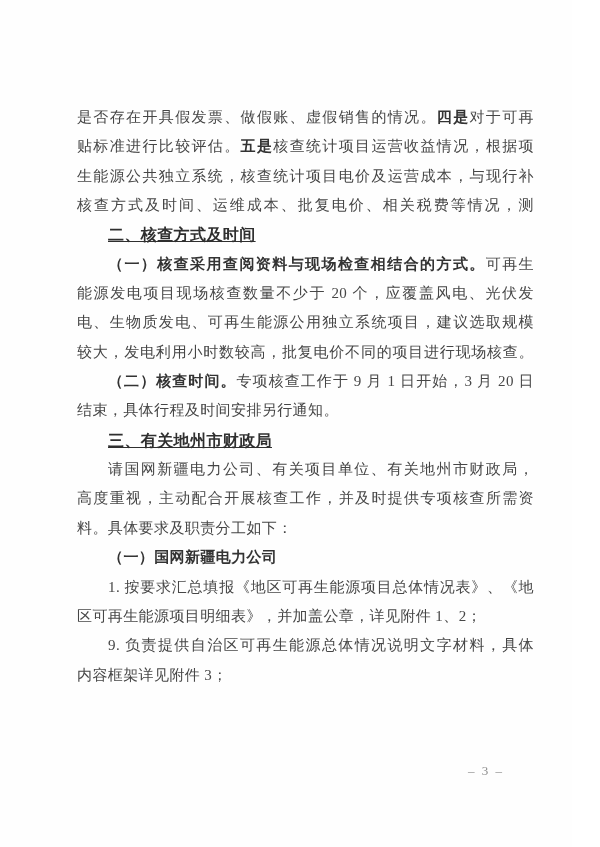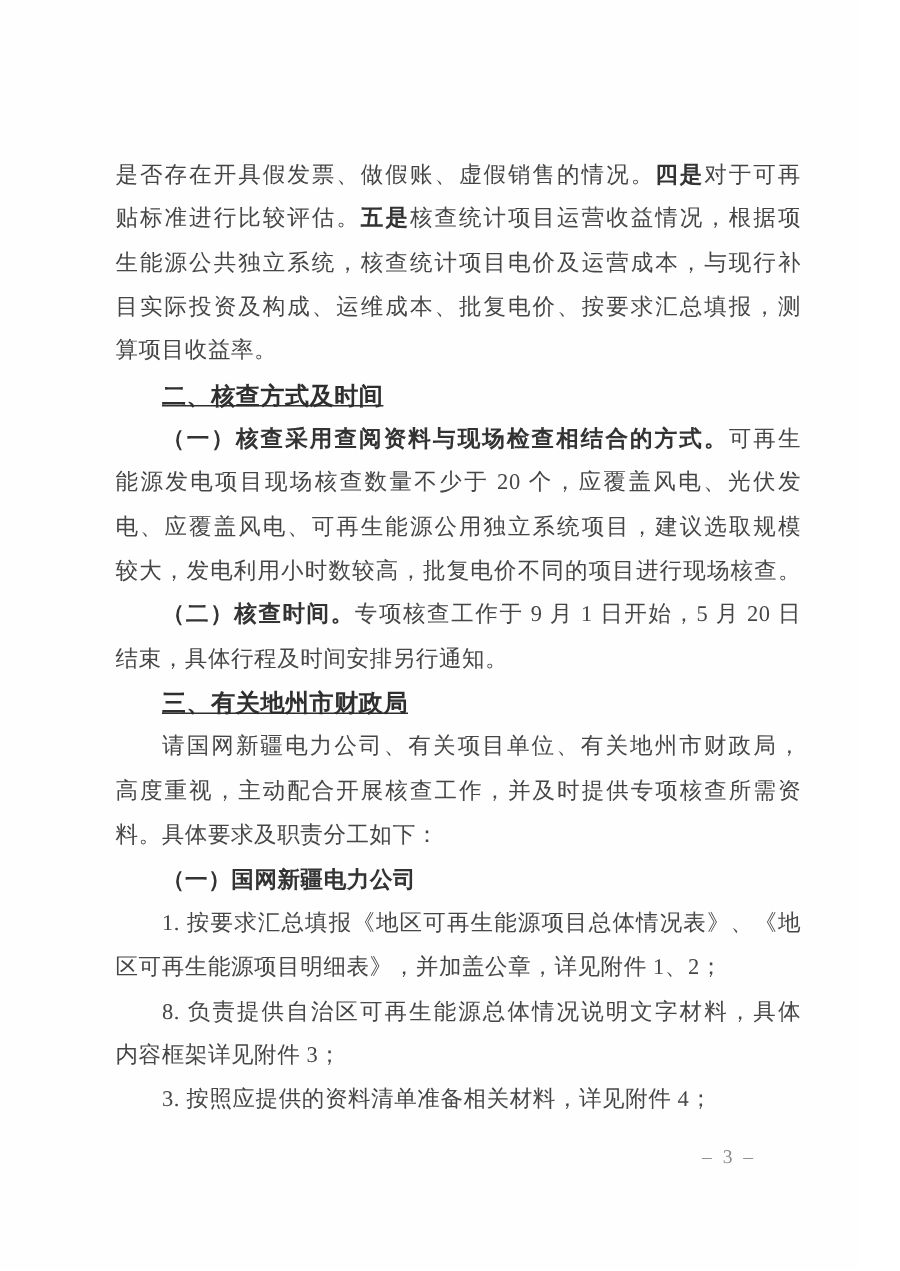--- a/index.html
+++ b/index.html
@@ -61,34 +61,32 @@
   }
 </style>
 </head>
 <body>
 
 <div class="page">
   <div class="doc-body">
       <div class="line justify"><span>是否存在开具假发票、做假账、虚假销售的情况。</span><span class="b">四是</span><span>对于可再</span></div>
       <div class="line justify"><span>贴标准进行比较评估。</span><span class="b">五是</span><span>核查统计项目运营收益情况，根据项</span></div>
       <div class="line justify"><span>生能源公共独立系统，核查统计项目电价及运营成本，与现行补</span></div>
-      <div class="line justify"><span>目实际投资及构成、运维成本、批复电价、按要求汇总填报，测</span></div>
-      <div class="line"><span>算项目收益率。</span></div>
+      <div class="line justify"><span>核查方式及时间、运维成本、批复电价、相关税费等情况，测</span></div>
       <div class="line heading indent"><span class="b">二、核查方式及时间</span></div>
       <div class="line indent justify"><span class="b">（一）核查采用查阅资料与现场检查相结合的方式。</span><span>可再生</span></div>
       <div class="line justify"><span>能源发电项目现场核查数量不少于 20 个，应覆盖风电、光伏发</span></div>
-      <div class="line justify"><span>电、应覆盖风电、可再生能源公用独立系统项目，建议选取规模</span></div>
+      <div class="line justify"><span>电、生物质发电、可再生能源公用独立系统项目，建议选取规模</span></div>
       <div class="line justify"><span>较大，发电利用小时数较高，批复电价不同的项目进行现场核查。</span></div>
-      <div class="line indent justify"><span class="b">（二）核查时间。</span><span>专项核查工作于 9 月 1 日开始，5 月 20 日</span></div>
+      <div class="line indent justify"><span class="b">（二）核查时间。</span><span>专项核查工作于 9 月 1 日开始，3 月 20 日</span></div>
       <div class="line"><span>结束，具体行程及时间安排另行通知。</span></div>
       <div class="line heading indent"><span class="b">三、有关地州市财政局</span></div>
       <div class="line indent justify"><span>请国网新疆电力公司、有关项目单位、有关地州市财政局，</span></div>
       <div class="line justify"><span>高度重视，主动配合开展核查工作，并及时提供专项核查所需资</span></div>
       <div class="line"><span>料。具体要求及职责分工如下：</span></div>
       <div class="line indent"><span class="b">（一）国网新疆电力公司</span></div>
       <div class="line indent justify"><span>1. 按要求汇总填报《地区可再生能源项目总体情况表》、《地</span></div>
       <div class="line"><span>区可再生能源项目明细表》，并加盖公章，详见附件 1、2；</span></div>
-      <div class="line indent justify"><span>8. 负责提供自治区可再生能源总体情况说明文字材料，具体</span></div>
+      <div class="line indent justify"><span>9. 负责提供自治区可再生能源总体情况说明文字材料，具体</span></div>
       <div class="line"><span>内容框架详见附件 3；</span></div>
-      <div class="line indent"><span>3. 按照应提供的资料清单准备相关材料，详见附件 4；</span></div>
     </div>
   <div class="page-number">– 3 –</div>
 </div>
 
 </body></html>

